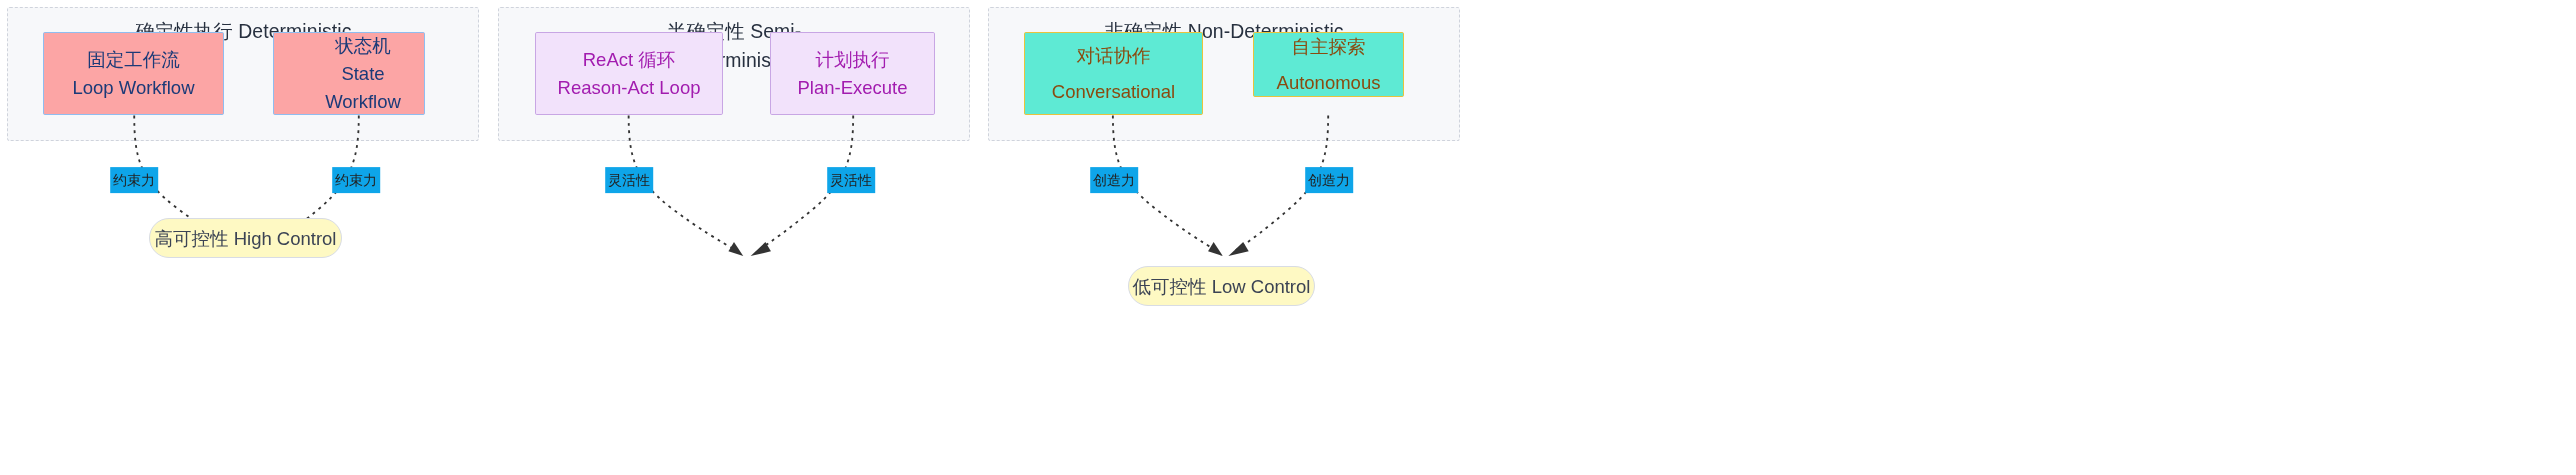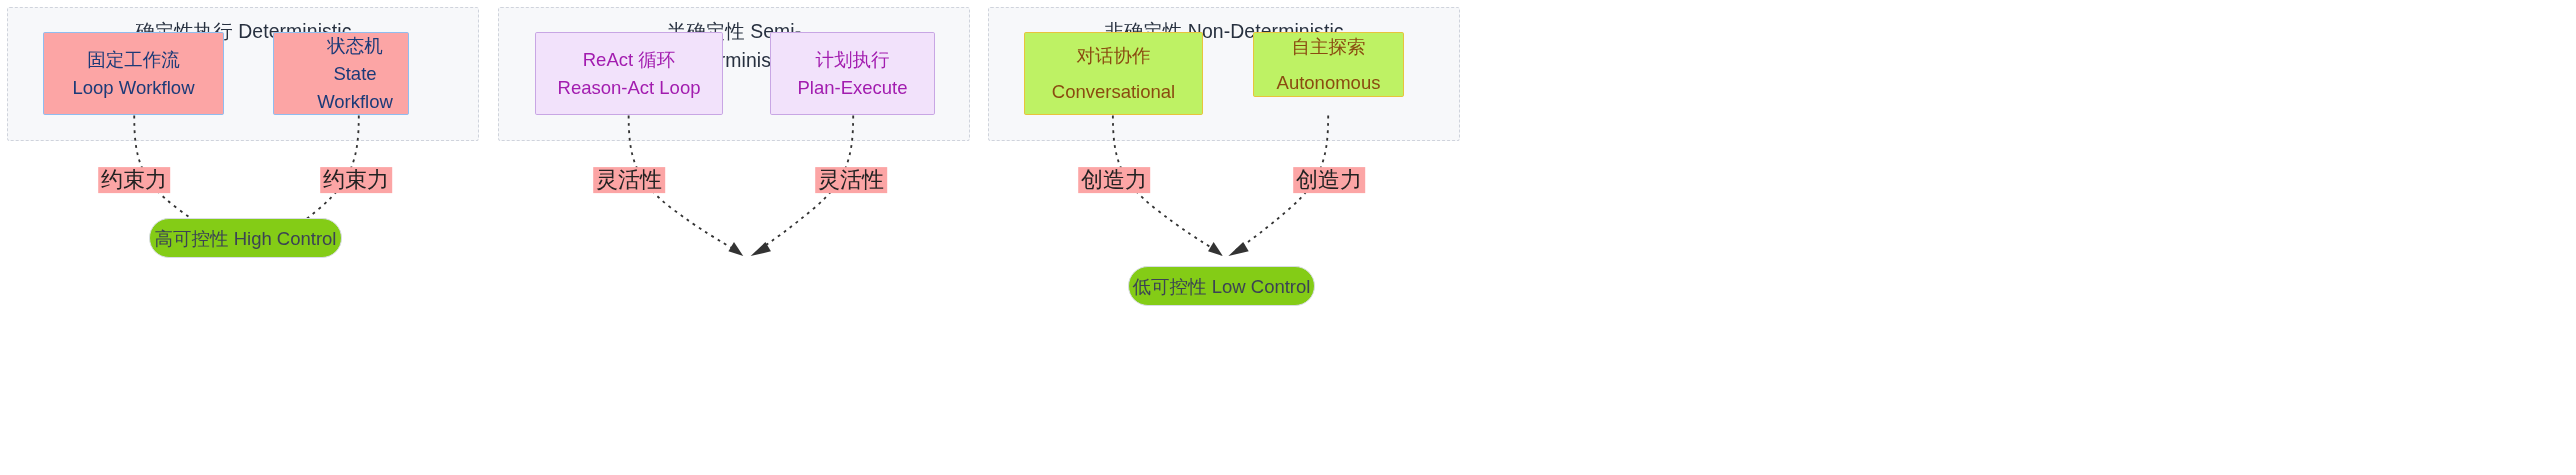--- a/index.html
+++ b/index.html
@@ -55,45 +55,45 @@
     border-radius: 1.8px;
     font-size: 18.5px;
     line-height: 28px;
     text-align: center;
     z-index: 5;
   }
   .node .l1, .node .l2 { display: block; }
 
   .node.blue   { background: #fca5a5; border-color: #8fbdf0; color: #1b3a78; }
   .node.purple { background: #f2e2fb; border-color: #c8a6e4; color: #a21caf; }
-  .node.yellow { background: #bef264; border-color: #e8c33c; color: #8a4b10; gap: 8px; }
+  .node.yellow { background: #5eead4; border-color: #e8c33c; color: #8a4b10; gap: 8px; }
 
   
   .result {
     position: absolute;
     box-sizing: border-box;
     display: flex;
     align-items: center;
     justify-content: center;
-    background: #84cc16;
+    background: #fef9c3;
     border: 1.4px solid #d8dce4;
     border-radius: 924px;
     font-size: 18.5px;
     color: #3b4354;
     white-space: nowrap;
     z-index: 5;
   }
 
   
   .edge-label {
     position: absolute;
     transform: translate(-50%, -50%);
-    background: #fca5a5;
+    background: #0ea5e9;
     color: #222222;
-    font-size: 22px;
+    font-size: 14px;
     line-height: 24px;
     padding: 0.9px 2.8px;
     white-space: nowrap;
     z-index: 6;
   }
 
   svg.edges {
     position: absolute;
     top: 0; left: 0;
     width: 2576px;
@@ -141,21 +141,21 @@
 
   <div class="cluster" style="left:7.4px; top:7.4px; width:472px; height:134px;">
     <div class="cluster-title">确定性执行 Deterministic</div>
   </div>
 
   <div class="node blue" style="left:43px; top:32px; width:181px; height:83px;">
     <span class="l1">固定工作流</span>
     <span class="l2">Loop Workflow</span>
   </div>
 
-  <div class="node blue" style="left:273px; top:32px; width:136px; height:83px;padding-left:28px;">
+  <div class="node blue" style="left:273px; top:32px; width:152px; height:83px;padding-left:28px;">
     <span class="l1">状态机</span>
     <span class="l2">State Workflow</span>
   </div>
 
   <div class="edge-label" style="left:134px; top:180px;">约束力</div>
   <div class="edge-label" style="left:356px; top:180px;">约束力</div>
 
   <div class="result" style="left:149px; top:218px; width:193px; height:40px;">高可控性 High Control</div>
 
   <div class="cluster" style="left:498px; top:7.4px; width:472px; height:134px;">

